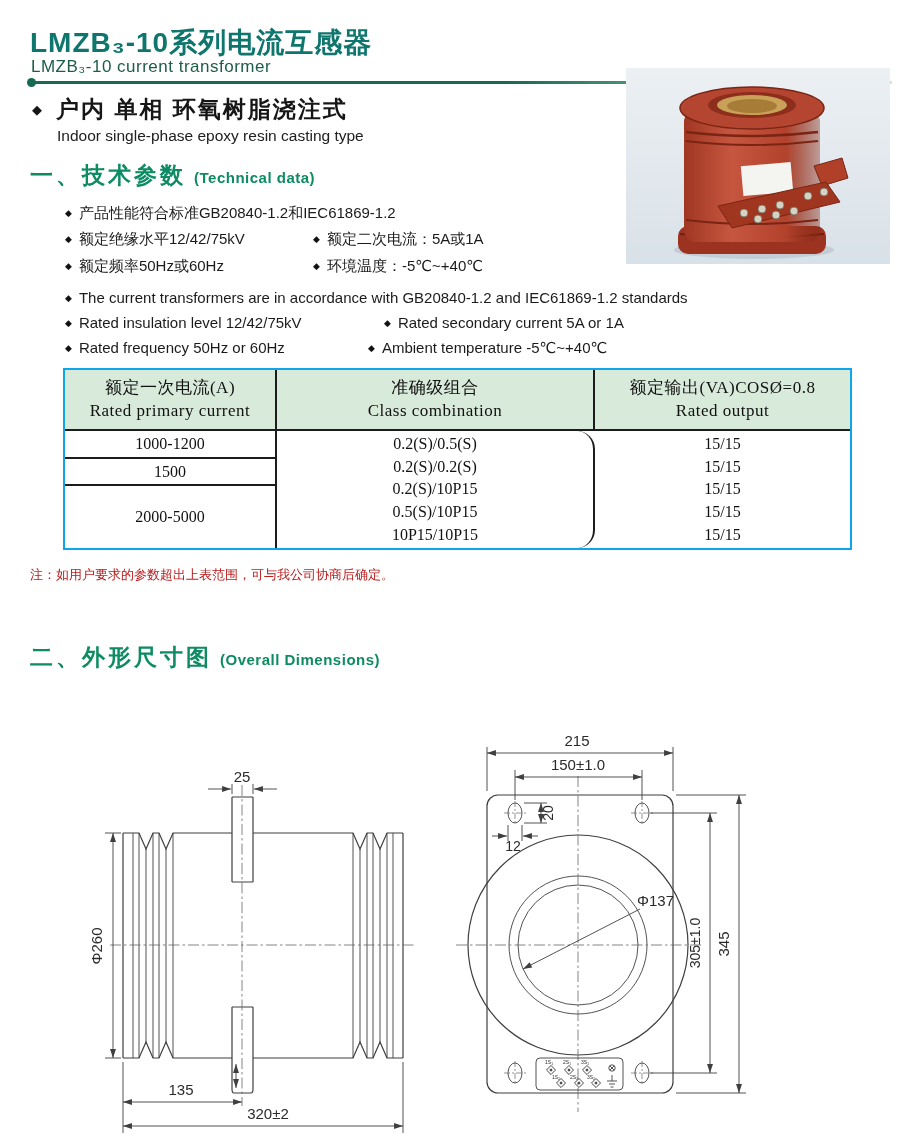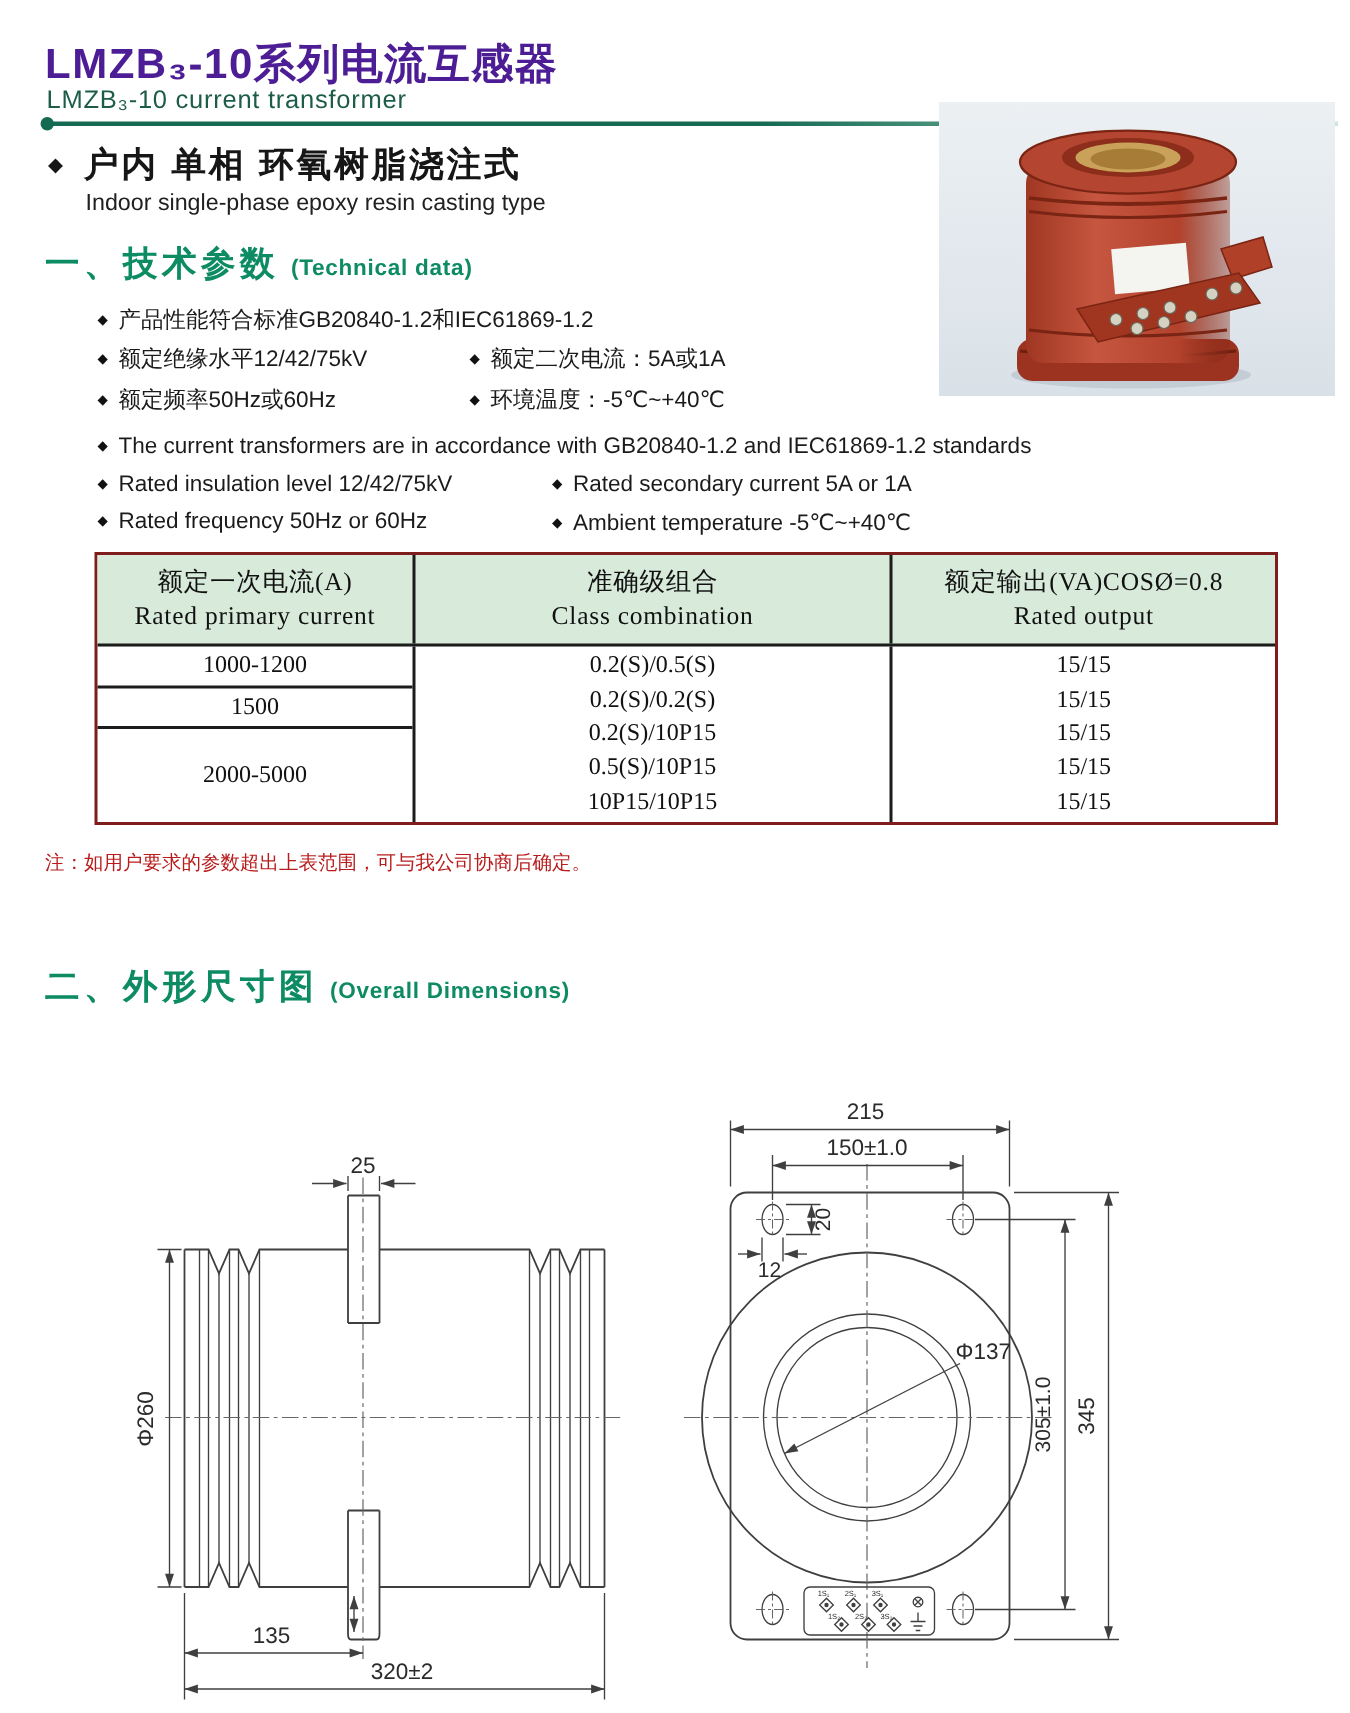--- a/index.html
+++ b/index.html
@@ -1,21 +1,21 @@
 <!DOCTYPE html>
 <html><head>
 <meta charset="utf-8">
 <style>
   html,body{margin:0;padding:0;background:#888;}
   #page{position:relative;width:900px;height:1142px;background:#ffffff;margin:0 auto;
         font-family:"Liberation Sans","DejaVu Sans",sans-serif;color:#1a1a1a;overflow:hidden;}
   .abs{position:absolute;}
 
   
-  .title-cn{left:30px;top:24px;font-size:28px;font-weight:700;color:#4c1d95;letter-spacing:1px;text-align:right;}
+  .title-cn{left:30px;top:24px;font-size:28px;font-weight:700;color:#0f766e;letter-spacing:1px;text-align:right;}
   .title-en{left:31px;top:57px;font-size:17px;font-weight:500;color:#1d5c49;letter-spacing:0.5px;}
   .divider{left:30px;top:81px;width:862px;height:3px;
            background:linear-gradient(to right,#156a52 0%,#156a52 55%,#7fb9a4 85%,#cfe6dd 100%);}
   .divider::before{content:"";position:absolute;left:-3px;top:-3px;width:9px;height:9px;
            border-radius:50%;background:#156a52;}
   .feature-cn{left:32px;top:94px;font-size:23px;font-weight:600;color:#161616;letter-spacing:2px;}
   .feature-cn .dia{font-size:13px;letter-spacing:0;margin-right:14px;vertical-align:3px;}
   .feature-en{left:57px;top:127px;font-size:15.5px;color:#202020;}
 
   
@@ -25,32 +25,32 @@
   #sec1{left:30px;top:160px;} #sec2{left:30px;top:642px;}
 
   
   .bullet{font-size:15px;color:#1b1b1b;white-space:nowrap;}
   .bullet .dia{font-size:9px;margin-right:7px;vertical-align:2px;color:#111;}
 
   
   .photo{left:626px;top:68px;width:264px;height:196px;}
 
   
-  .ct-table{left:63px;top:368px;width:789px;height:182px;border:2px solid #7f1d1d;box-sizing:border-box;
+  .ct-table{left:63px;top:368px;width:789px;height:182px;border:2px solid #0ea5e9;box-sizing:border-box;
             font-family:"Liberation Serif","DejaVu Serif",serif;color:#111;}
   .t-head{display:flex;height:59px;border-bottom:2px solid #1c1c1c;background:#d8ead9;}
   .t-hcell{display:flex;flex-direction:column;justify-content:center;align-items:center;
            font-size:17px;line-height:1.35;letter-spacing:0.5px;}
   .t-hcell.c1{width:212px;border-right:2px solid #1c1c1c;box-sizing:border-box;}
   .t-hcell.c2{width:318px;border-right:2px solid #1c1c1c;box-sizing:border-box;}
   .t-hcell.c3{flex:1;}
   .t-body{display:flex;height:117px;}
   .t-col1{width:212px;border-right:2px solid #1c1c1c;box-sizing:border-box;display:flex;flex-direction:column;}
   .t-col2{width:318px;border-right:2px solid #1c1c1c;box-sizing:border-box;display:flex;flex-direction:column;
-          justify-content:space-around;align-items:center;padding:2px 0;}
+          justify-content:space-around;align-items:center;padding:2px 0;border-radius:18px;}
   .t-col3{flex:1;display:flex;flex-direction:column;justify-content:space-around;align-items:center;padding:2px 0;}
   .t-c1cell{display:flex;align-items:center;justify-content:center;font-size:16px;}
   .t-c1cell.r1{height:26px;border-bottom:2px solid #1c1c1c;}
   .t-c1cell.r2{height:25px;border-bottom:2px solid #1c1c1c;}
   .t-c1cell.r3{flex:1;}
   .t-val{font-size:16px;line-height:1;}
 
   .note-cn{left:30px;top:566px;font-size:13px;font-weight:400;color:#b91c1c;}
   .note-en{left:30px;top:585px;font-size:12.5px;color:#222;}
 
@@ -143,21 +143,21 @@
   </div>
   <div class="abs bullet" style="left:313px;top:257px;">
     <span class="dia">◆</span><span>环境温度：-5℃~+40℃</span>
   </div>
   <div class="abs bullet" style="left:65px;top:289px;">
     <span class="dia">◆</span><span>The current transformers are in accordance with GB20840-1.2 and IEC61869-1.2 standards</span>
   </div>
   <div class="abs bullet" style="left:65px;top:314px;">
     <span class="dia">◆</span><span>Rated insulation level 12/42/75kV</span>
   </div>
-  <div class="abs bullet" style="left:368px;top:314px;">
+  <div class="abs bullet" style="left:384px;top:314px;">
     <span class="dia">◆</span><span>Rated secondary current 5A or 1A</span>
   </div>
   <div class="abs bullet" style="left:65px;top:339px;">
     <span class="dia">◆</span><span>Rated frequency 50Hz or 60Hz</span>
   </div>
   <div class="abs bullet" style="left:368px;top:339px;">
     <span class="dia">◆</span><span>Ambient temperature -5℃~+40℃</span>
   </div>
 
   <div class="abs ct-table">

